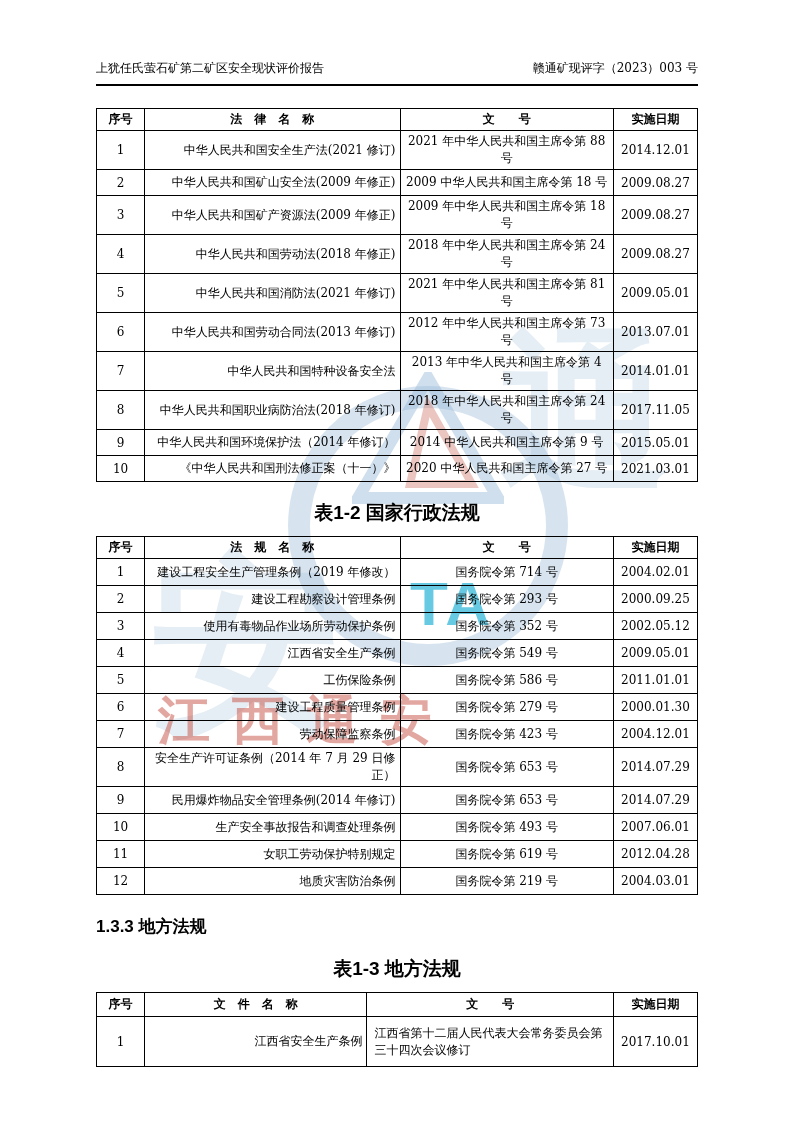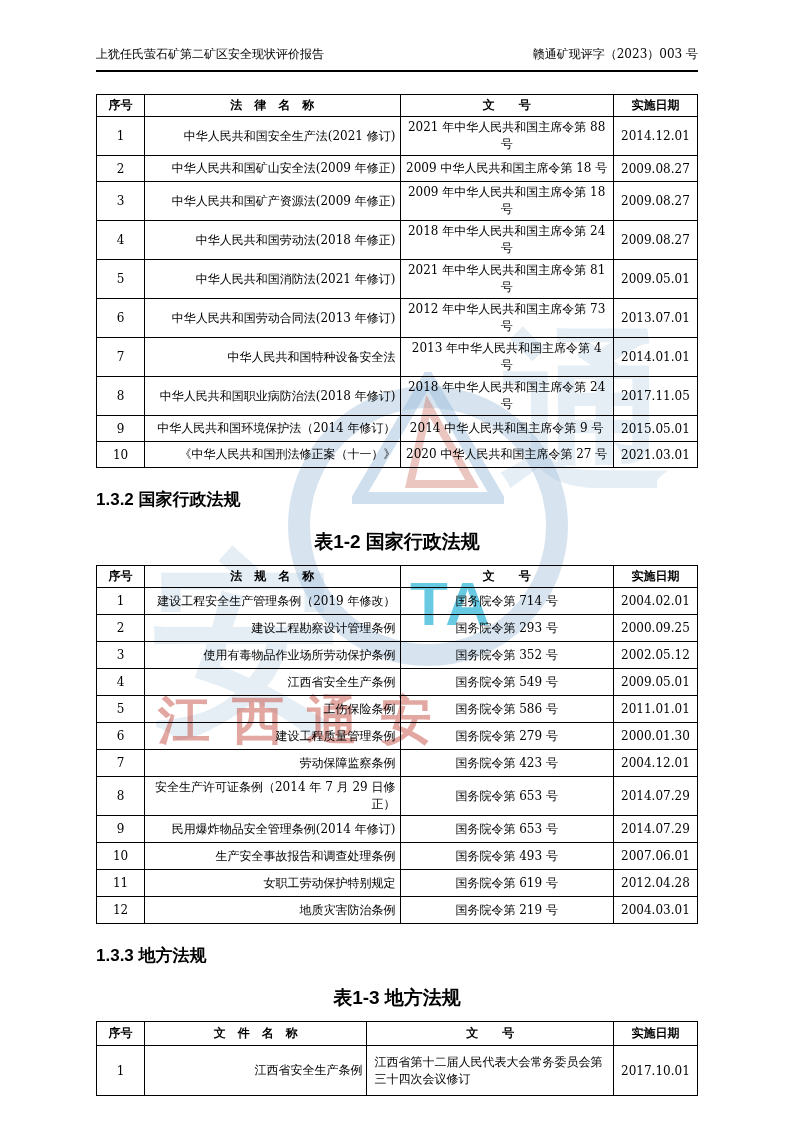--- a/index.html
+++ b/index.html
@@ -5,21 +5,21 @@
   html,body{margin:0;padding:0;background:#888;}
   .page{
     position:relative;
     width:794px;height:1123px;
     margin:0 auto;
     background:#ffffff;
     font-family:"DejaVu Serif","Liberation Serif",serif;
     color:#000;
     overflow:hidden;
   }
-  .content{position:relative;z-index:1;padding:0 96px;}
+  .content{position:relative;z-index:1;padding:14px 96px;}
   
   .doc-header{
     padding-top:46px;
     padding-bottom:7px;
     border-bottom:2px solid #000;
     display:flex;justify-content:space-between;align-items:flex-end;
     font-size:12px;
   }
   
   table{border-collapse:collapse;width:100%;table-layout:fixed;font-size:12px;}
@@ -165,21 +165,20 @@
           </tr>
           <tr>
             <td class="col0">10</td>
             <td class="col1">《中华人民共和国刑法修正案（十一）》</td>
             <td class="col2">2020 中华人民共和国主席令第 27 号</td>
             <td class="col3">2021.03.01</td>
           </tr>
         </tbody>
     </table>
 
-    <h2 class="section-heading">1.3.2 国家行政法规</h2>
 
     <div class="table-title">表1-2  国家行政法规</div>
 
     <table class="tbl2">
       <colgroup>
           <col style="width:8%">
           <col style="width:42.5%">
           <col style="width:35.5%">
           <col style="width:14%">
         </colgroup>

